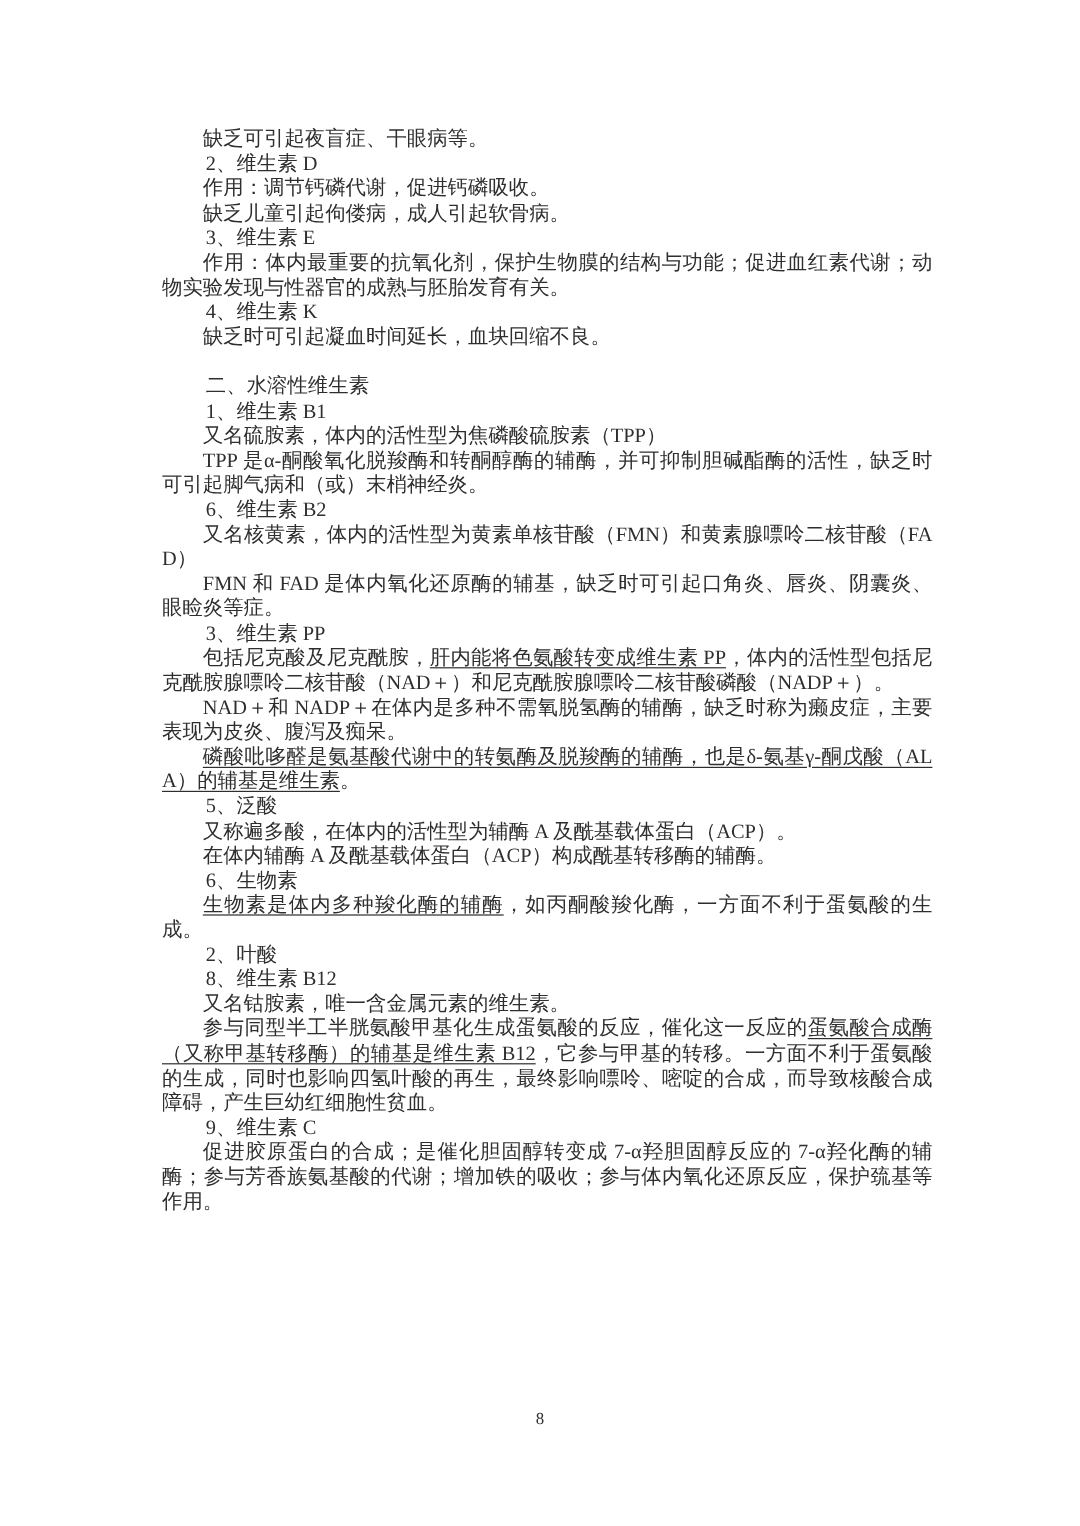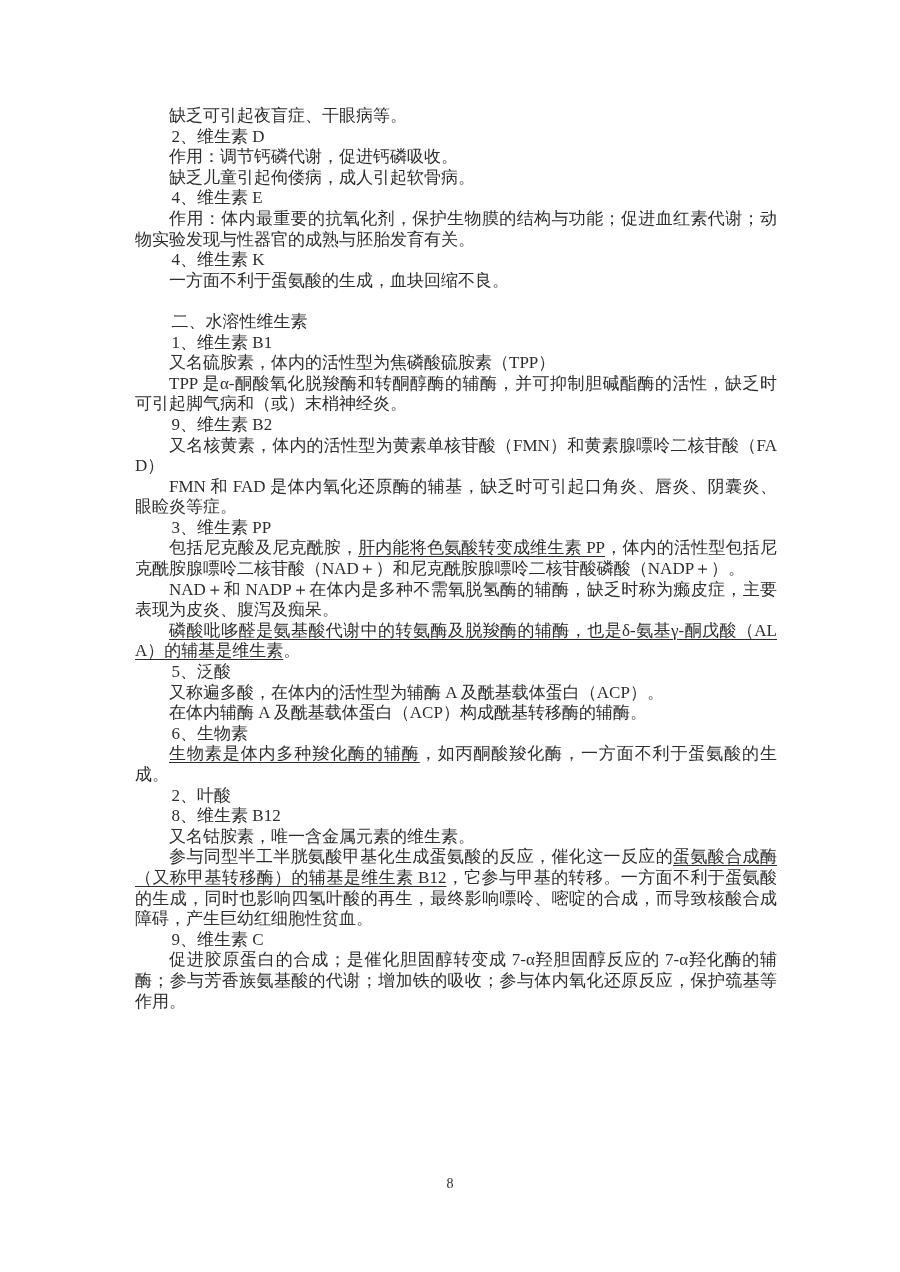--- a/index.html
+++ b/index.html
@@ -53,30 +53,30 @@
 </style>
 </head>
 <body style="--paper: #ffffff; --ink: #2e2e2e;">
 
 <div class="doc-page">
   <div class="doc-body">
       <p class="line body-paragraph"><span>缺乏可引起夜盲症、干眼病等。</span></p>
       <p class="line section-heading"><span>2、维生素 D</span></p>
       <p class="line body-paragraph"><span>作用：调节钙磷代谢，促进钙磷吸收。</span></p>
       <p class="line body-paragraph"><span>缺乏儿童引起佝偻病，成人引起软骨病。</span></p>
-      <p class="line section-heading"><span>4、维生素 E</span></p>
+      <p class="line section-heading"><span>3、维生素 E</span></p>
       <p class="line body-paragraph"><span>作用：体内最重要的抗氧化剂，保护生物膜的结构与功能；促进血红素代谢；动物实验发现与性器官的成熟与胚胎发育有关。</span></p>
       <p class="line section-heading"><span>4、维生素 K</span></p>
-      <p class="line body-paragraph"><span>一方面不利于蛋氨酸的生成，血块回缩不良。</span></p>
+      <p class="line body-paragraph"><span>缺乏时可引起凝血时间延长，血块回缩不良。</span></p>
       <p class="line blank-line"></p>
       <p class="line section-heading"><span>二、水溶性维生素</span></p>
       <p class="line section-heading"><span>1、维生素 B1</span></p>
       <p class="line body-paragraph"><span>又名硫胺素，体内的活性型为焦磷酸硫胺素（TPP）</span></p>
       <p class="line body-paragraph"><span>TPP 是α-酮酸氧化脱羧酶和转酮醇酶的辅酶，并可抑制胆碱酯酶的活性，缺乏时可引起脚气病和（或）末梢神经炎。</span></p>
-      <p class="line section-heading"><span>9、维生素 B2</span></p>
+      <p class="line section-heading"><span>6、维生素 B2</span></p>
       <p class="line body-paragraph"><span>又名核黄素，体内的活性型为黄素单核苷酸（FMN）和黄素腺嘌呤二核苷酸（FAD）</span></p>
       <p class="line body-paragraph"><span>FMN 和 FAD 是体内氧化还原酶的辅基，缺乏时可引起口角炎、唇炎、阴囊炎、眼睑炎等症。</span></p>
       <p class="line section-heading"><span>3、维生素 PP</span></p>
       <p class="line body-paragraph"><span>包括尼克酸及尼克酰胺，</span><span class="u">肝内能将色氨酸转变成维生素 PP</span><span>，体内的活性型包括尼克酰胺腺嘌呤二核苷酸（NAD＋）和尼克酰胺腺嘌呤二核苷酸磷酸（NADP＋）。</span></p>
       <p class="line body-paragraph"><span>NAD＋和 NADP＋在体内是多种不需氧脱氢酶的辅酶，缺乏时称为癞皮症，主要表现为皮炎、腹泻及痴呆。</span></p>
       <p class="line body-paragraph"><span class="u">磷酸吡哆醛是氨基酸代谢中的转氨酶及脱羧酶的辅酶，也是δ-氨基γ-酮戊酸（ALA）的辅基是维生素</span><span>。</span></p>
       <p class="line section-heading"><span>5、泛酸</span></p>
       <p class="line body-paragraph"><span>又称遍多酸，在体内的活性型为辅酶 A 及酰基载体蛋白（ACP）。</span></p>
       <p class="line body-paragraph"><span>在体内辅酶 A 及酰基载体蛋白（ACP）构成酰基转移酶的辅酶。</span></p>
       <p class="line section-heading"><span>6、生物素</span></p>

